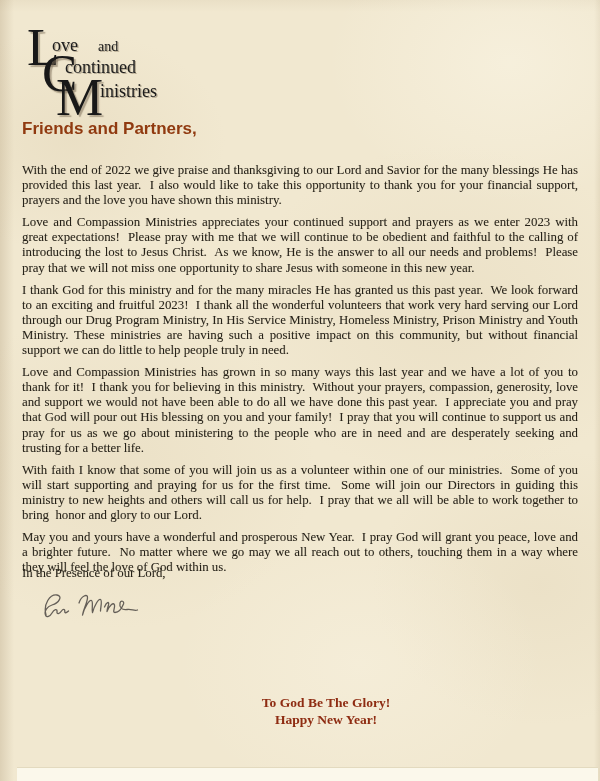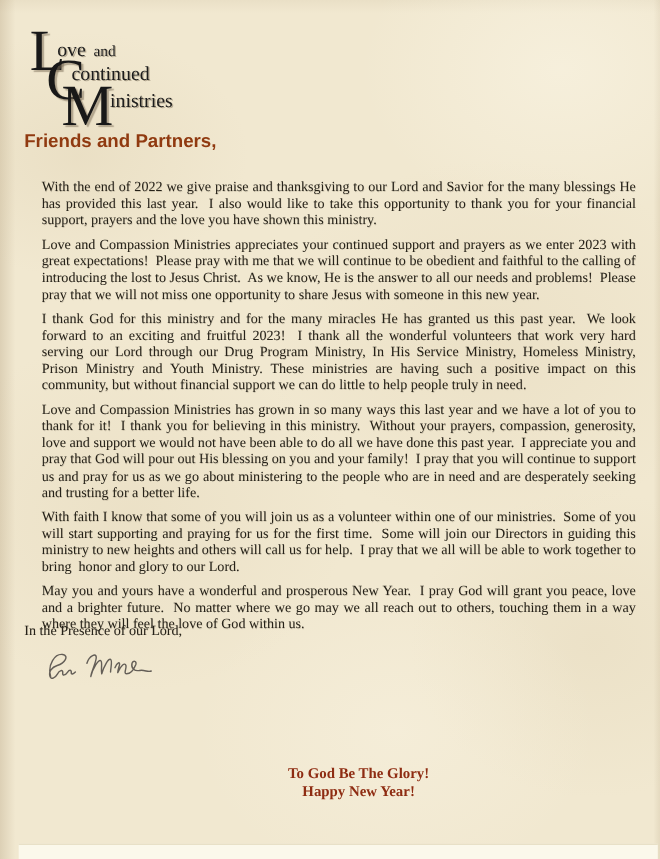--- a/index.html
+++ b/index.html
@@ -21,35 +21,35 @@
   
   .logo{position:absolute;left:0;top:0;width:300px;height:115px;color:#1a1a1a;}
   .logo .big{
     position:absolute;font-family:"Liberation Serif",serif;font-size:53px;line-height:1;
     color:#181818;text-shadow:2px 1.5px 1px rgba(125,112,90,0.55);
   }
   .logo .small{
     position:absolute;font-family:"Liberation Serif",serif;font-size:18px;line-height:1;
     color:#1c1c1c;text-shadow:1.2px 1px .5px rgba(125,112,90,0.5);white-space:nowrap;
   }
-  .logo .tiny{font-size:14px;margin-left:7px;}
+  .logo .tiny{font-size:14px;margin-left:20px;}
   .pos-l{left:27px;top:21px;}
   .pos-ove{left:52px;top:36px;}
   .pos-c{left:42px;top:47px;}
   .pos-omp{left:65px;top:58px;}
   .pos-m{left:56px;top:71px;}
   .pos-ini{left:100px;top:82px;}
   
   .content{position:absolute;left:22px;top:118px;width:556px;}
   h1.salutation{
     font-family:"Liberation Sans",sans-serif;font-weight:bold;font-size:17px;line-height:21px;
     color:#903a10;margin:0 0 24px 0;letter-spacing:0;
   }
   .content p{
-    margin:0 0 7px 16px;font-size:12.8px;line-height:15.1px;color:#262219;
+    margin:0 0 7px 0;font-size:12.8px;line-height:15.1px;color:#262219;
     text-align:justify;text-shadow:0.4px 0.4px 0.4px rgba(120,108,88,0.25);
   }
   .closing{position:absolute;left:22px;top:566px;font-size:12.8px;color:#262219;
     text-shadow:0.4px 0.4px 0.4px rgba(120,108,88,0.25);text-align:center;}
   .signature{position:absolute;left:33px;top:588px;}
   .signer{position:absolute;left:22px;top:627px;font-weight:bold;font-size:13.5px;
     line-height:15.5px;color:#9b351b;font-family:"Liberation Serif",serif;}
   .footer{
     position:absolute;left:0;right:0;top:694px;text-align:center;
     transform:translateX(26px);font-weight:bold;font-size:13.5px;line-height:17px;

